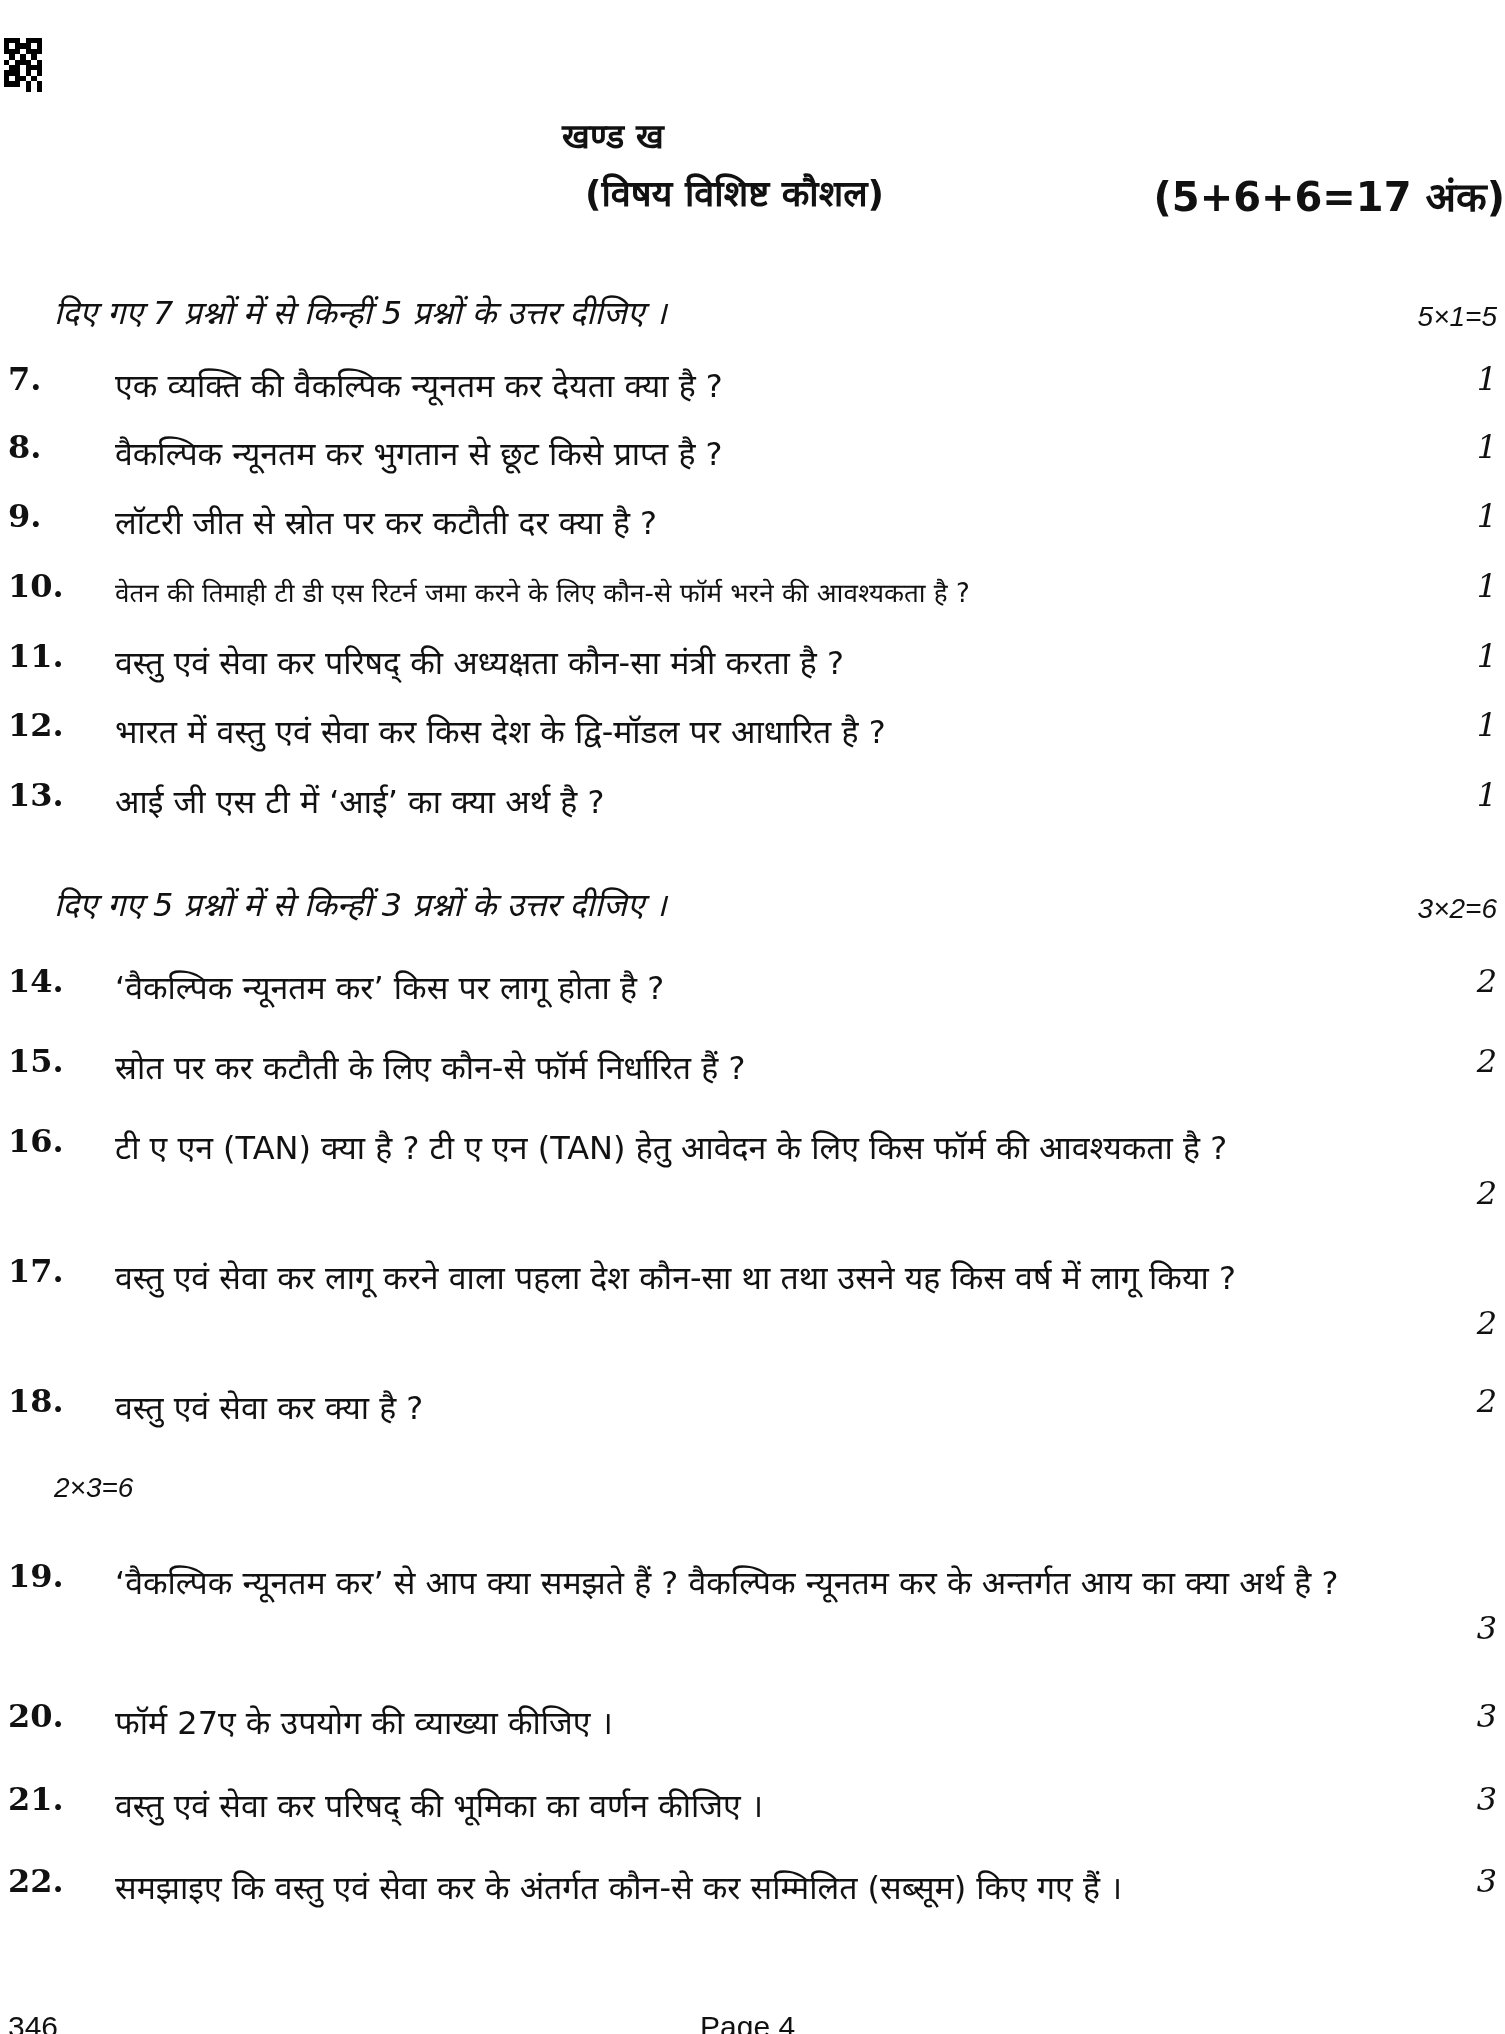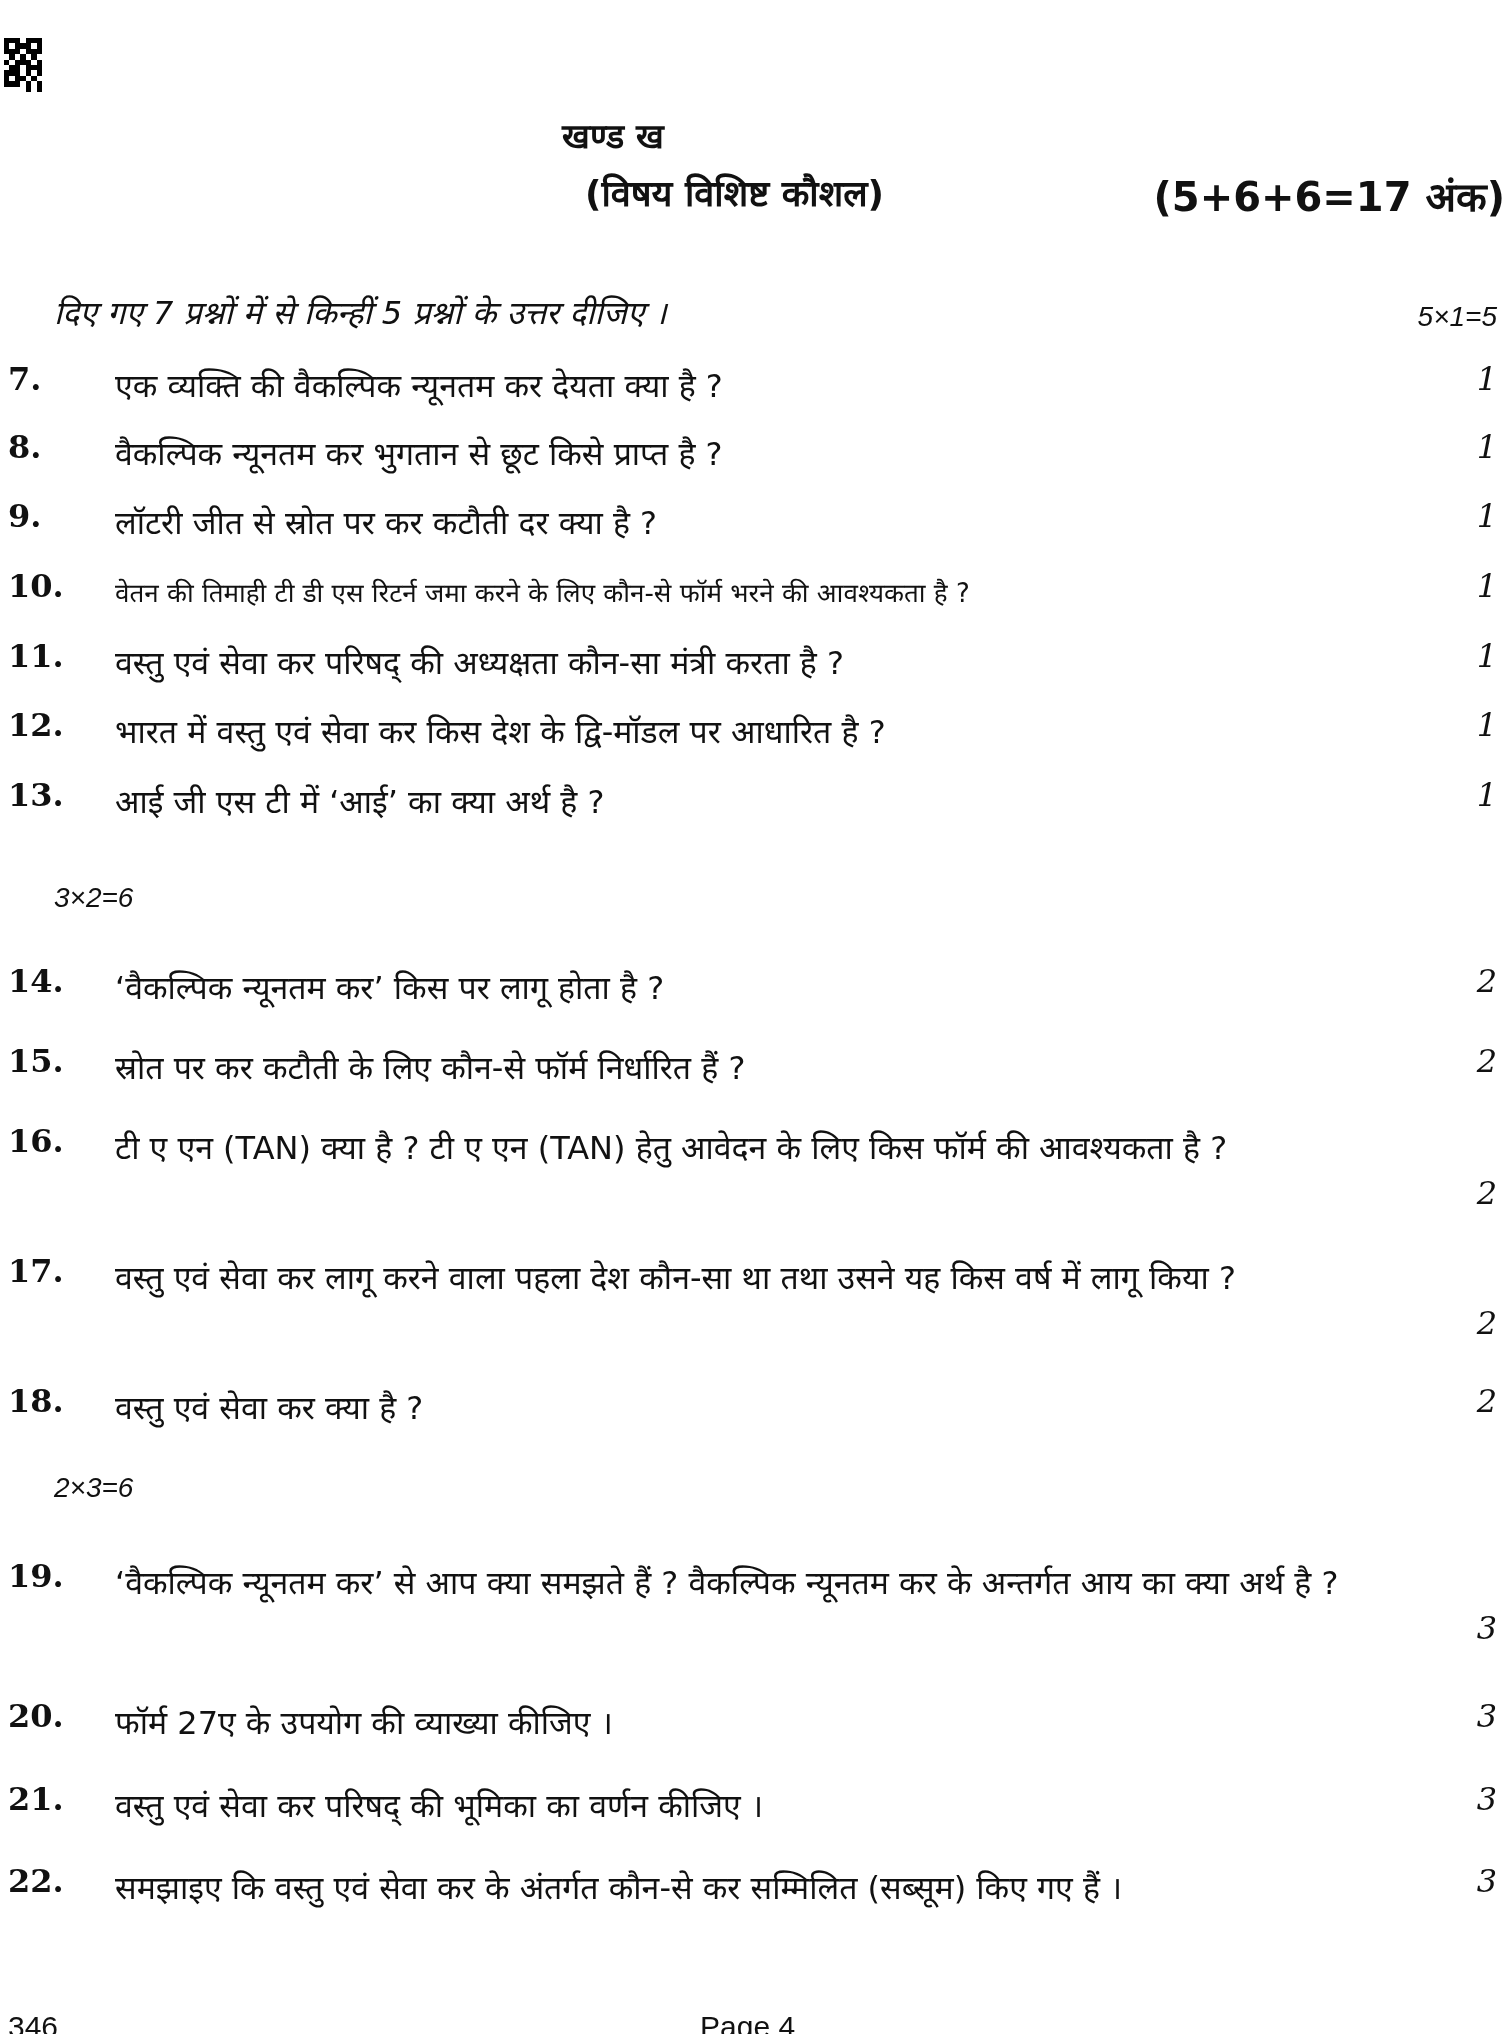--- a/index.html
+++ b/index.html
@@ -173,20 +173,21 @@
   <span class="text">भारत में वस्तु एवं सेवा कर किस देश के द्वि-मॉडल पर आधारित है ?</span>
   <span class="marks" style="top:0;">1</span>
 </div>
 <div class="q" style="top:776px;">
   <span class="num">13.</span>
   <span class="text">आई जी एस टी में ‘आई’ का क्या अर्थ है ?</span>
   <span class="marks" style="top:0;">1</span>
 </div>
 
 <div class="instr" style="top:882px;">
+  <span>दिए गए 5 प्रश्नों में से किन्हीं 3 प्रश्नों के उत्तर दीजिए ।</span>
   <span class="scheme">3×2=6</span>
 </div>
 
 <div class="q" style="top:962px;">
   <span class="num">14.</span>
   <span class="text">‘वैकल्पिक न्यूनतम कर’ किस पर लागू होता है ?</span>
   <span class="marks" style="top:0;">2</span>
 </div>
 <div class="q" style="top:1042px;">
   <span class="num">15.</span>

